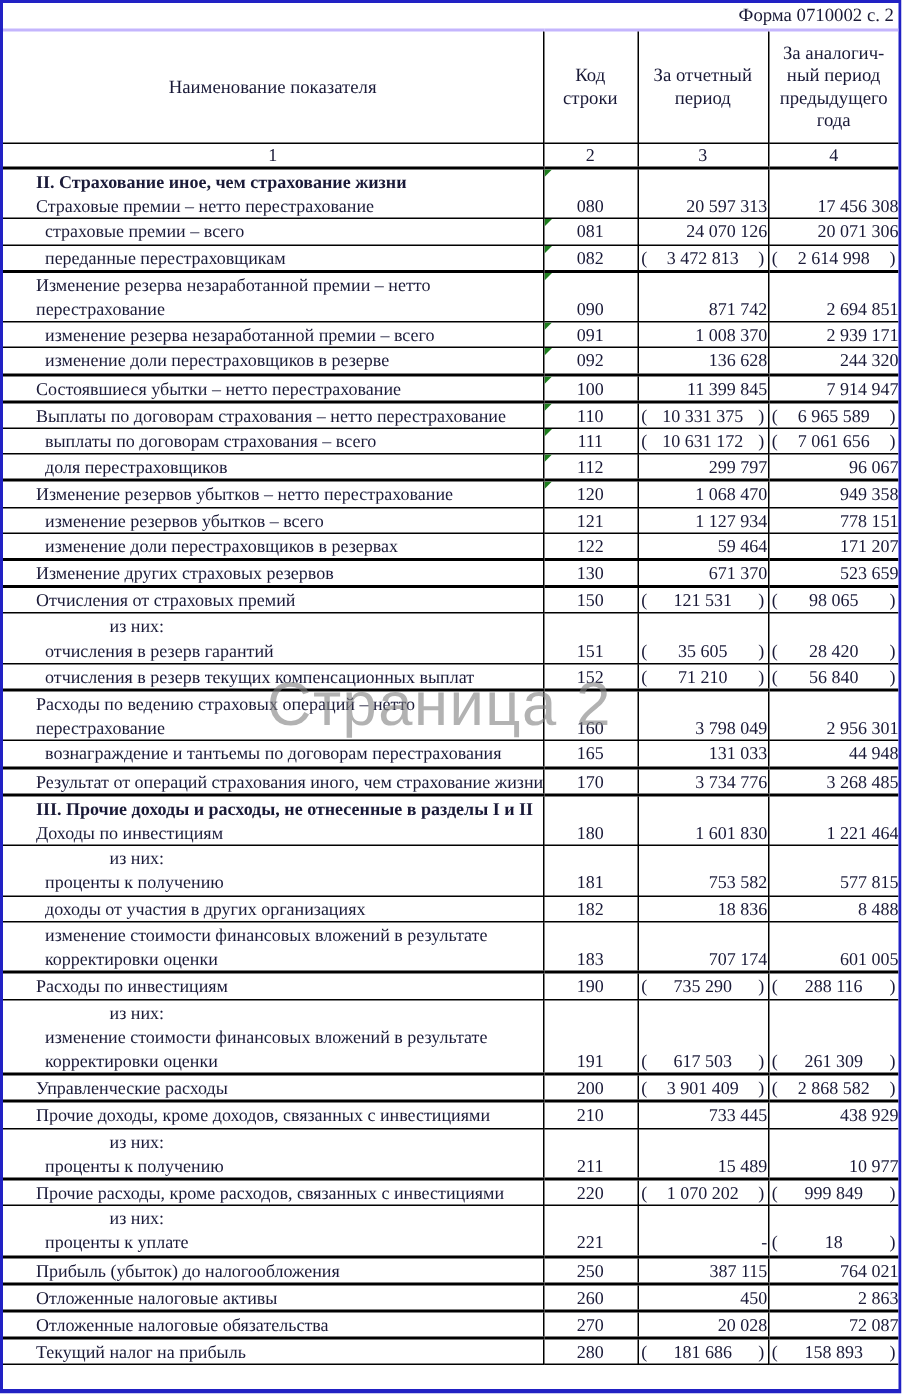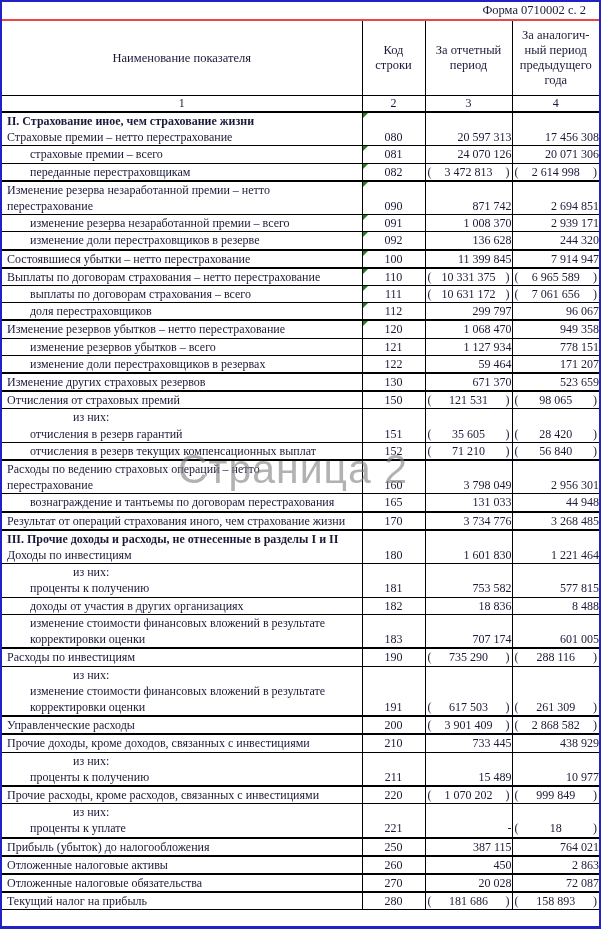--- a/index.html
+++ b/index.html
@@ -1,30 +1,30 @@
 <!DOCTYPE html>
 <html><head>
 <meta charset="utf-8">
 <style>
   html,body{margin:0;padding:0;background:#ffffff;}
   body{width:601px;height:929px;font-family:"Liberation Serif","DejaVu Serif",serif;color:#1a1a38;}
   .page{position:relative;width:601px;height:929px;box-sizing:border-box;
         border:2px solid #2121c4;border-bottom-width:3px;overflow:hidden;background:#fff;}
-  .form-title{height:17px;line-height:17px;text-align:right;font-size:12.5px;padding-right:13px;}
+  .form-title{height:17px;line-height:17px;text-align:right;font-size:12.5px;padding-right:3px;}
   table.report{border-collapse:collapse;width:597px;table-layout:fixed;}
   table.report th,table.report td{border:1px solid #000;padding:0;font-weight:normal;
         font-size:12px;vertical-align:bottom;overflow:hidden;}
   table.report th:first-child,table.report td:first-child{border-left:none;}
   table.report th:last-child,table.report td:last-child{border-right:none;}
   thead tr.labels th{height:74px;vertical-align:middle;text-align:center;
-        font-size:12.5px;line-height:15px;padding:0 4px;border-top:2px solid #ef4444;}
+        font-size:12.5px;line-height:15px;padding:0 4px;border-top:2px solid #c4b5fd;}
   thead tr.indices td{height:15px;text-align:center;line-height:15px;}
   col.c-name{width:360px;}col.c-code{width:63px;}col.c-cur{width:87px;}col.c-prev{width:87px;}
   td.name{padding:0;}
-  .ln{line-height:16.2px;padding-left:5px;white-space:nowrap;}
+  .ln{line-height:16.2px;padding-left:22px;white-space:nowrap;}
   .ln.section{font-weight:bold;}
   .ln.l1{padding-left:28px;}
   .ln.l2{padding-left:71px;}
   td.code{text-align:center;position:relative;}
   td.code .num{line-height:16.2px;display:block;}
   .tri{position:absolute;top:0;left:0;width:0;height:0;
        border-top:5px solid #1e7e1e;border-right:5px solid transparent;}
   td.val .pc{text-align:right;line-height:16.2px;}
   td.val .pw{display:flex;justify-content:space-between;align-items:flex-end;
        padding:0 2px;line-height:16.2px;}

